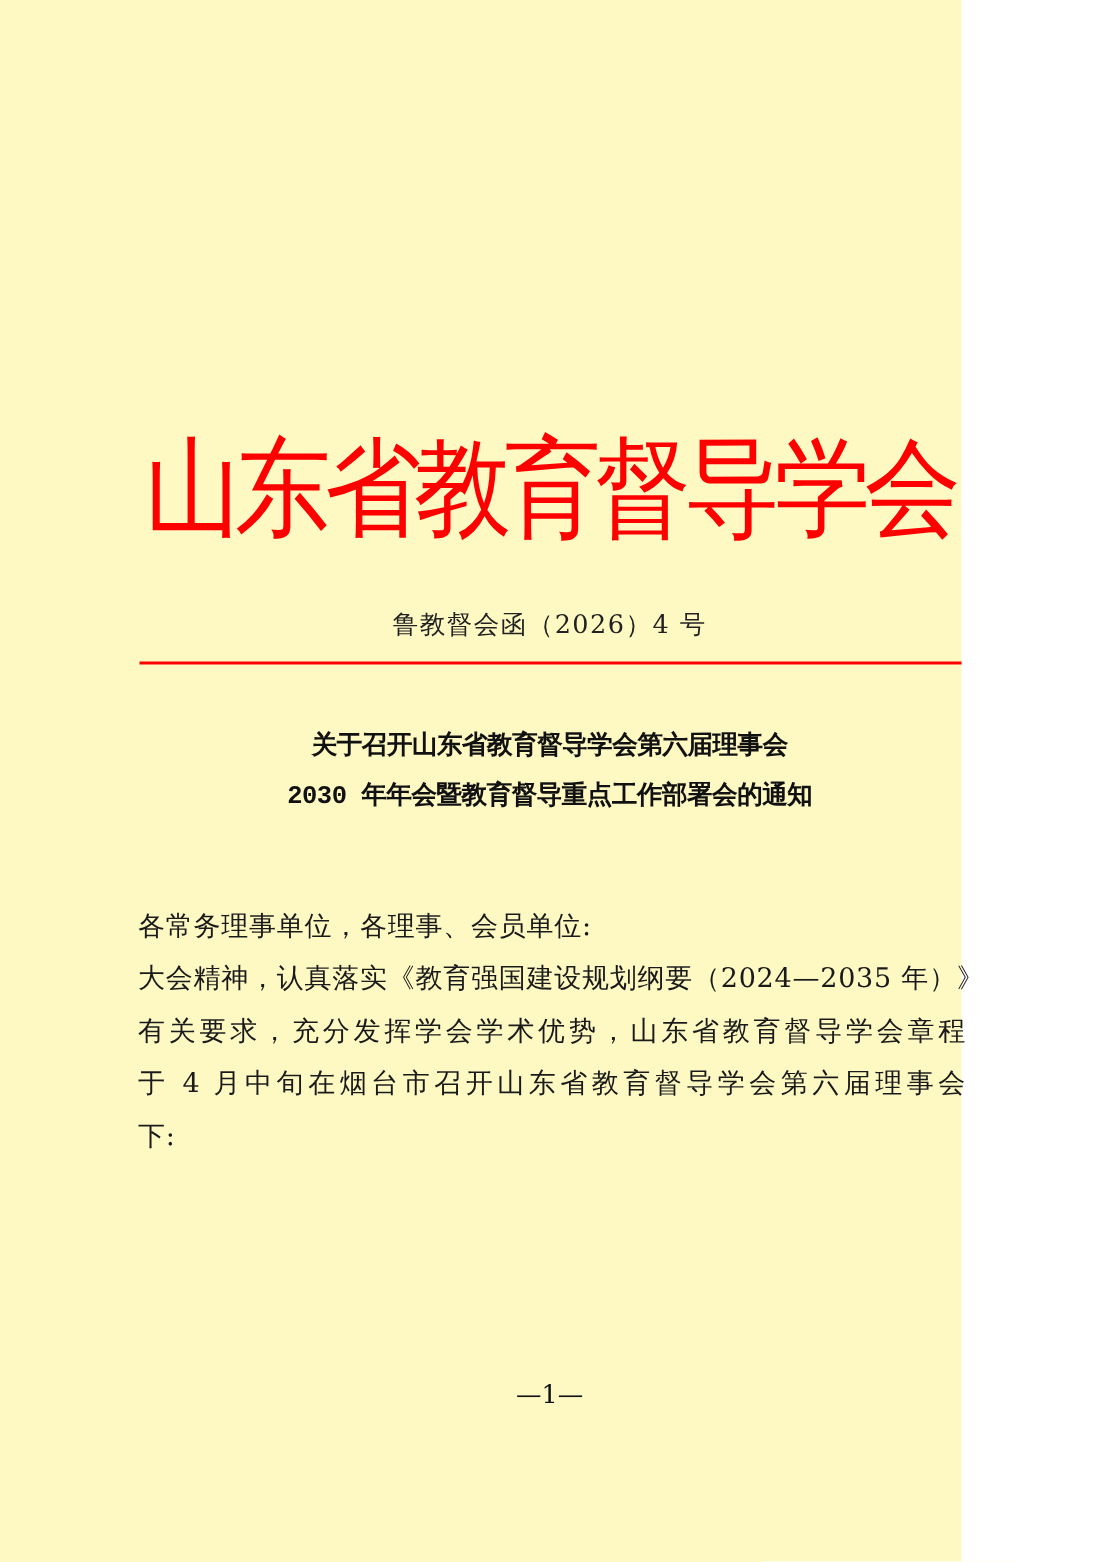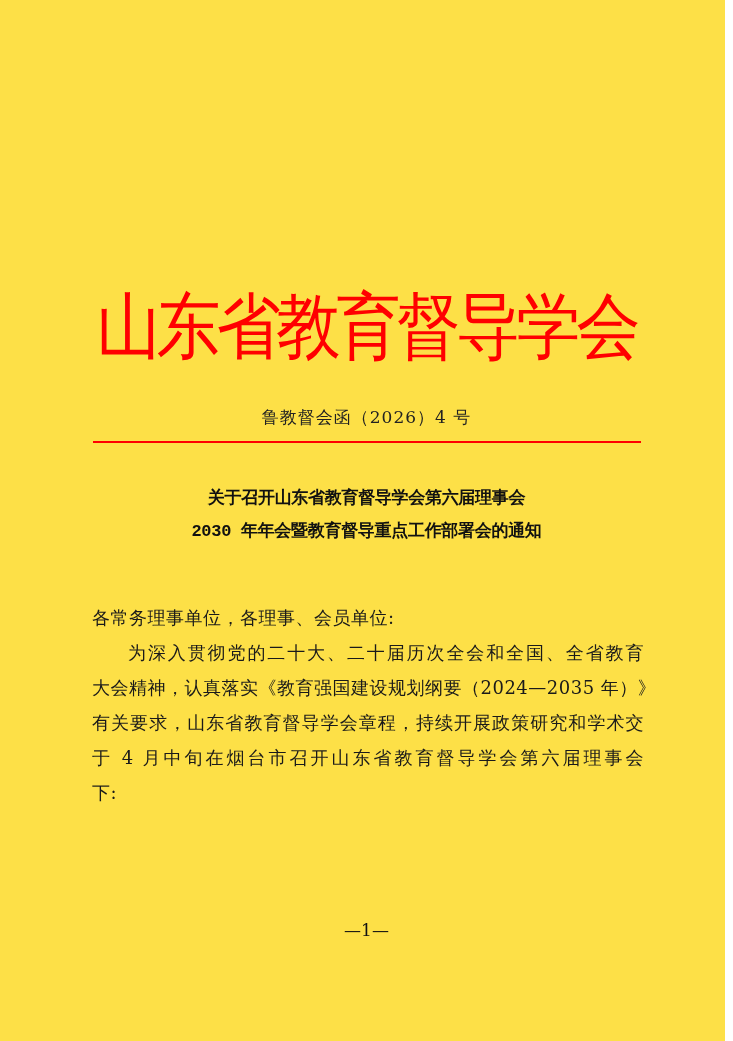--- a/index.html
+++ b/index.html
@@ -11,23 +11,23 @@
       width: 733px;
       height: 1041px;
       position: relative;
       overflow: hidden;
       font-family: "DejaVu Serif", serif;
       color: #111111;
     }
     .page {
       position: absolute;
       left: 0; top: 0;
-      width: 725px;
+      width: 641px;
       height: 1041px;
-      background: #fde047;
+      background: #fef9c3;
     }
     .org-title {
       position: absolute;
       left: 0;
       width: 733px;
       top: 276px;
       text-align: center;
       font-family: "DejaVu Serif", serif;
       font-size: 64px;
       line-height: 90px;
@@ -118,22 +118,21 @@
 
   <div class="red-rule"></div>
 
   <div class="notice-title">
     <div>关于召开山东省教育督导学会第六届理事会</div>
     <div>2030 年年会暨教育督导重点工作部署会的通知</div>
   </div>
 
   <div class="body-text">
     <div class="body-line salutation">各常务理事单位，各理事、会员单位:</div>
-    <div class="body-line indent">为深入贯彻党的二十大、二十届历次全会和全国、全省教育</div>
     <div class="body-line">大会精神，认真落实《教育强国建设规划纲要（2024—2035 年）》</div>
-    <div class="body-line">有关要求，山东省教育督导学会章程，持续开展政策研究和学术交</div>
+    <div class="body-line">有关要求，充分发挥学会学术优势，山东省教育督导学会章程</div>
     <div class="body-line">于 4 月中旬在烟台市召开山东省教育督导学会第六届理事会</div>
     <div class="body-line short">下:</div>
   </div>
 
   <div class="page-number">—1—</div>
 
 </div>
 
 </body></html>

